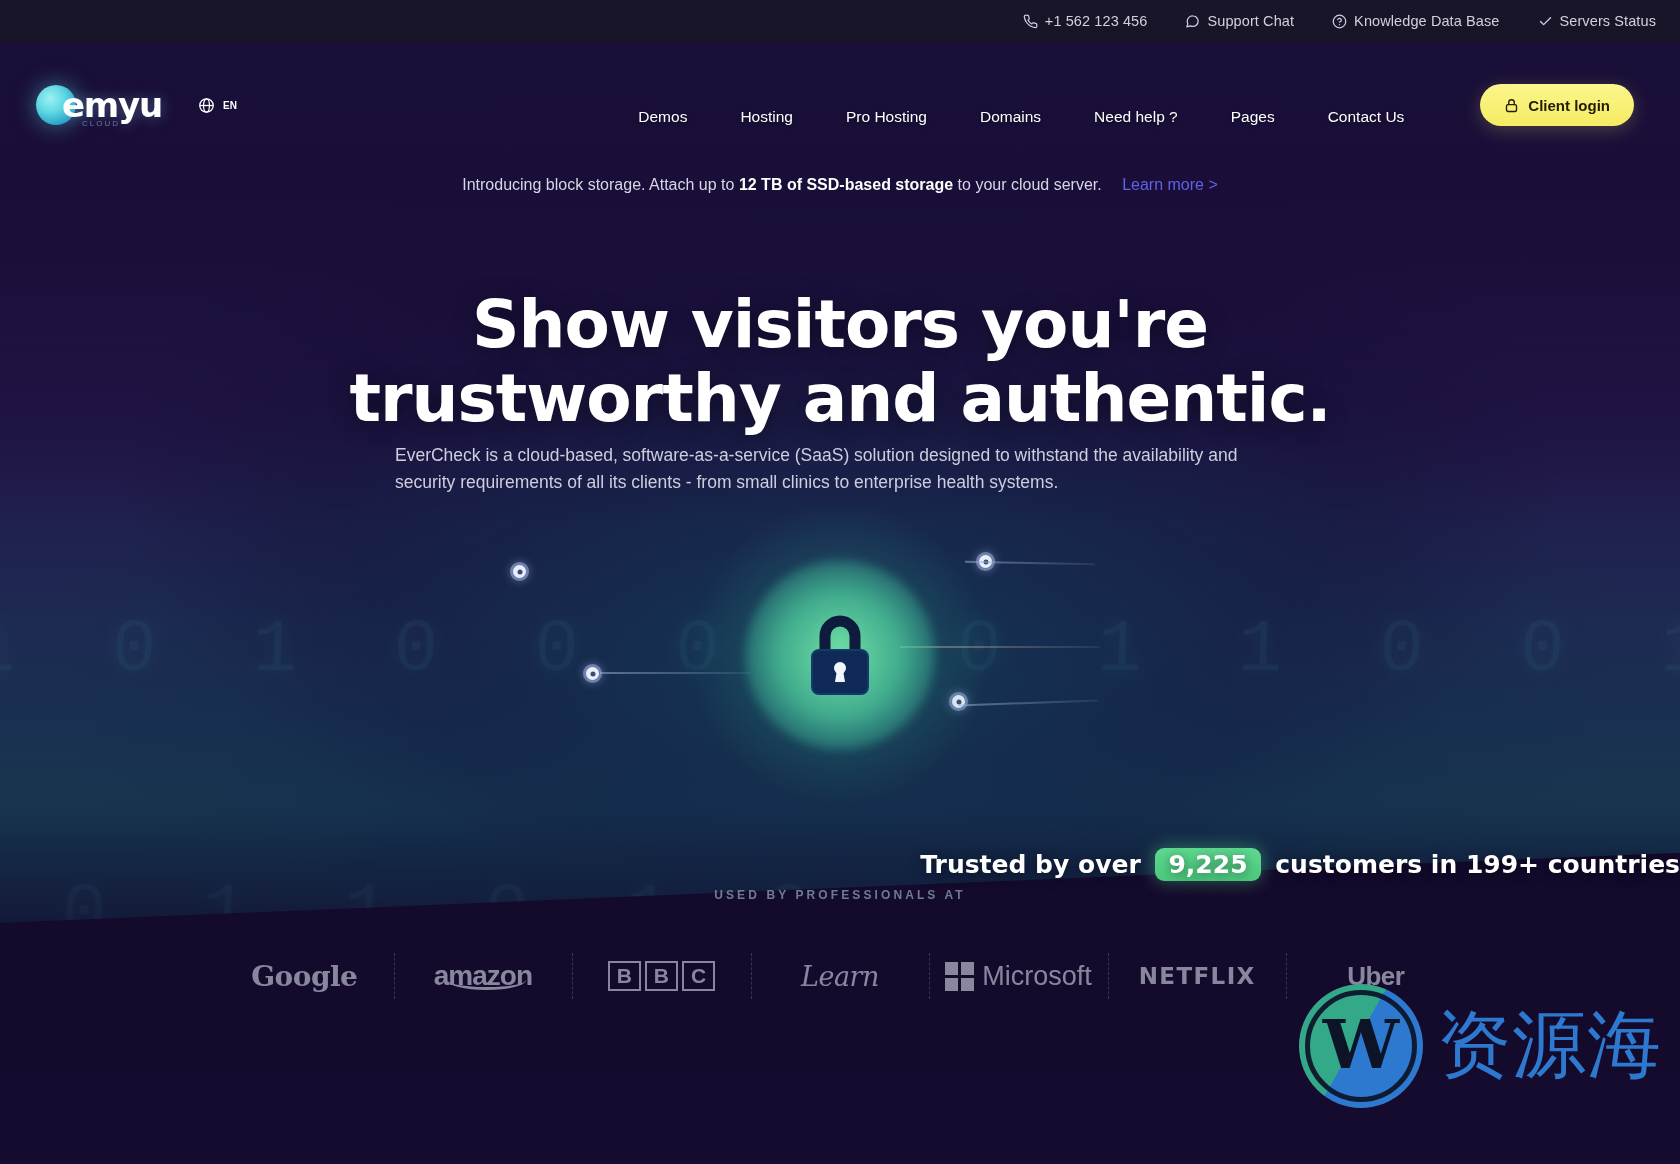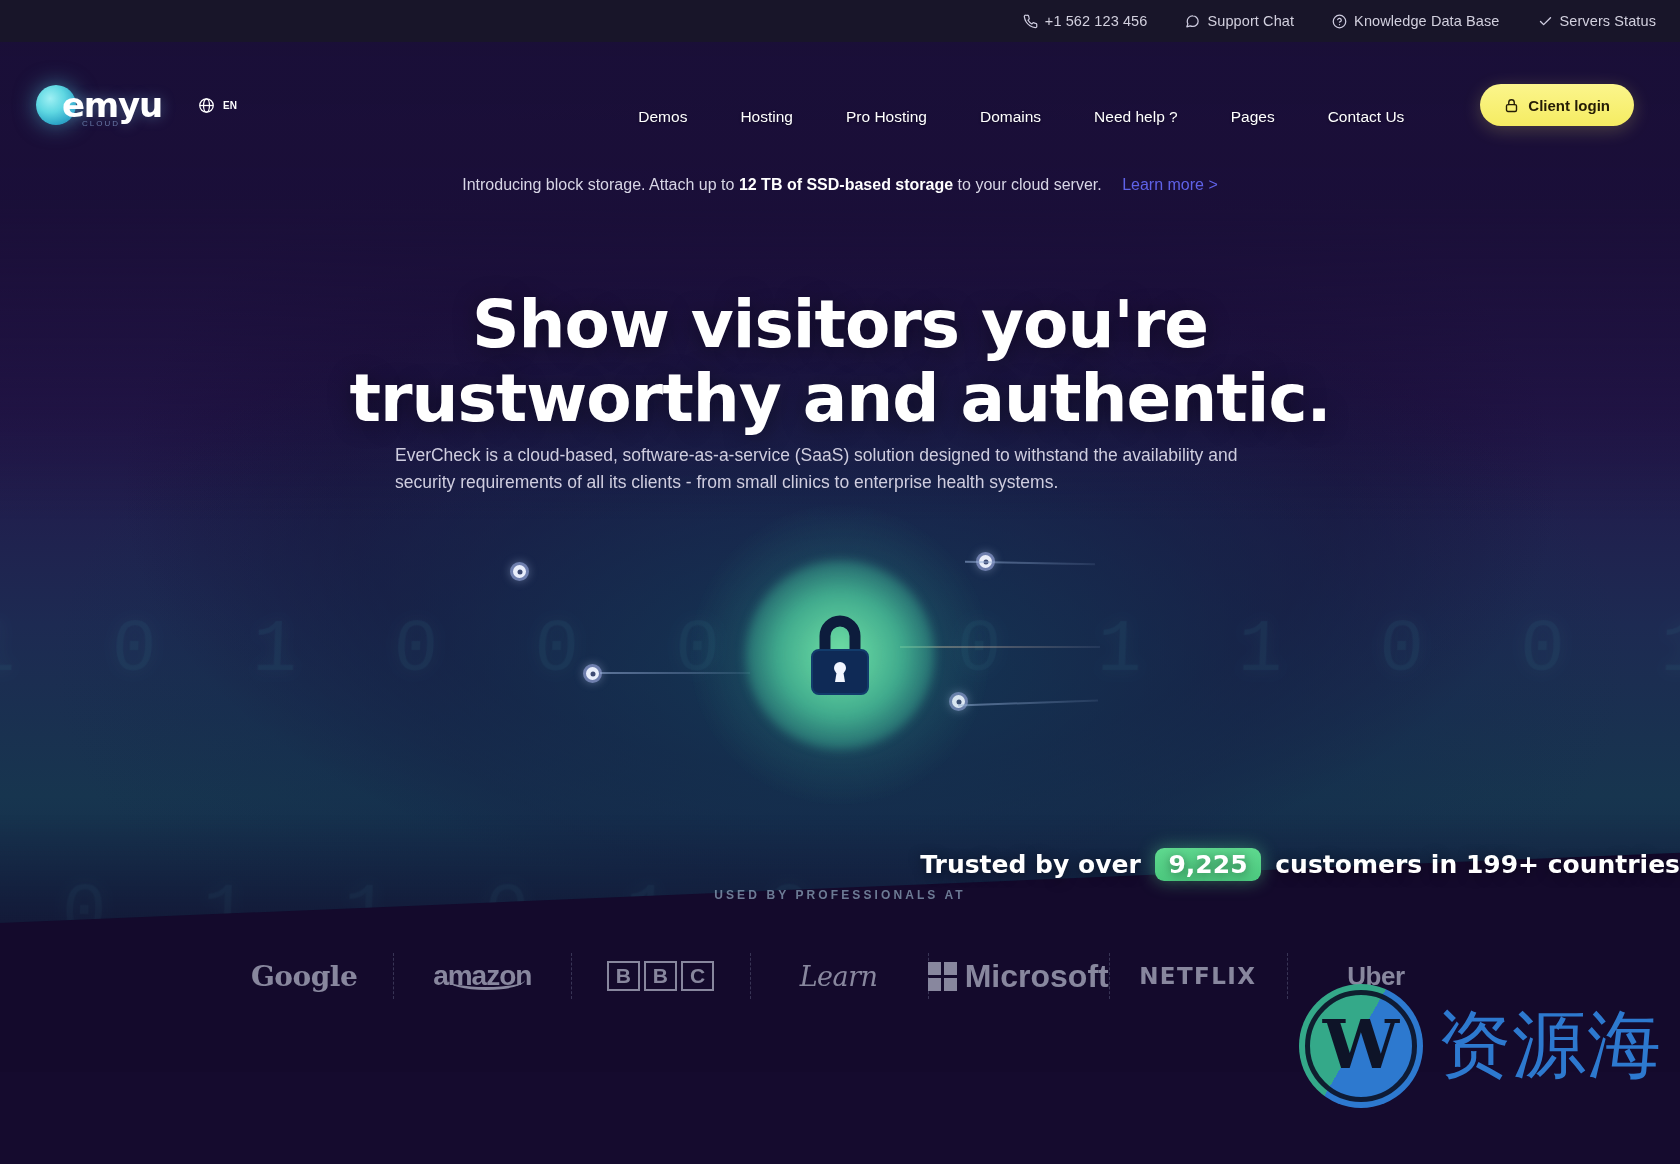--- a/index.html
+++ b/index.html
@@ -216,21 +216,21 @@
   .b-amazon .smile{
     position:absolute; left:14%; right:6%; bottom:2px; height:10px;
     border-bottom:3px solid #cfd4e4; border-radius:0 0 50% 50%/0 0 100% 100%;
   }
   .b-bbc{ display:flex; gap:4px;}
   .b-bbc i{
     font-style:normal; border:2px solid #cfd4e4; padding:1px 7px;
     font-weight:700; font-size:21px; line-height:1.1;
   }
   .b-disney{ font-family:"DejaVu Serif", serif; font-size:27px; font-style:italic; letter-spacing:-.5px;}
-  .b-ms{ display:flex; align-items:center; gap:8px; font-size:32px; font-weight:700;}
+  .b-ms{ display:flex; align-items:center; gap:8px; font-size:27px; font-weight:400;}
   .ms-grid{ display:grid; grid-template-columns:13px 13px; grid-template-rows:13px 13px; gap:3px;}
   .ms-grid i{ display:block; background:#cfd4e4; }
   .b-netflix{ font-size:23px; font-weight:700; letter-spacing:1.4px; font-family:"DejaVu Sans", sans-serif;}
   .b-uber{ font-size:26px; font-weight:600; letter-spacing:-.5px;}
 
   
   .watermark{
     position:absolute; right:18px; bottom:56px; z-index:60;
     display:flex; align-items:center; gap:14px;
     opacity:.95;

